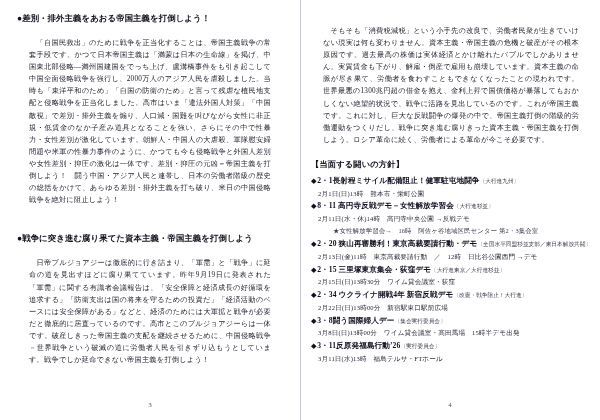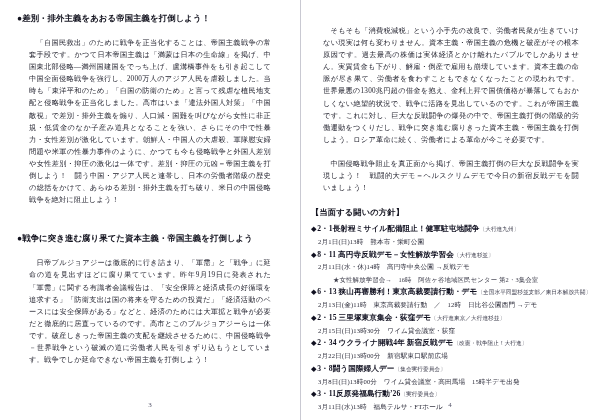--- a/index.html
+++ b/index.html
@@ -140,39 +140,38 @@
 
     <p class="body-para">日帝ブルジョアジーは徹底的に行き詰まり、「軍需」と「戦争」に延命の道を見出すほどに腐り果てています。昨年9月19日に発表された「軍需」に関する有識者会議報告は、「安全保障と経済成長の好循環を追求する」「防衛支出は国の将来を守るための投資だ」「経済活動のベースには安全保障がある」などと、経済のためには大軍拡と戦争が必要だと徹底的に居直っているのです。高市とこのブルジョアジーらは一体です。破産しきった帝国主義の支配を継続させるために、中国侵略戦争－世界戦争という破滅の道に労働者人民を引きずり込もうとしています。戦争でしか延命できない帝国主義を打倒しよう！</p>
 
     <div class="page-number">3</div>
   </div>
 
   <div class="page page-right">
 
     <p class="body-para">そもそも「消費税減税」という小手先の改良で、労働者民衆が生きていけない現実は何も変わりません。資本主義・帝国主義の危機と破産がその根本原因です。過去最高の株価は実体経済とかけ離れたバブルでしかありません。実質賃金も下がり、解雇・倒産で雇用も崩壊しています。資本主義の命脈が尽き果て、労働者を食わすこともできなくなったことの現われです。世界最悪の1300兆円超の借金を抱え、金利上昇で国債価格が暴落してもおかしくない絶望的状況で、戦争に活路を見出しているのです。これが帝国主義です。これに対し、巨大な反戦闘争の爆発の中で、帝国主義打倒の階級的労働運動をつくりだし、戦争に突き進む腐りきった資本主義・帝国主義を打倒しよう。ロシア革命に続く、労働者による革命が今こそ必要です。</p>
 
-    <p class="body-para">中国侵略戦争阻止を真正面から掲げ、帝国主義打倒の巨大な反戦闘争を実現しよう！　戦闘的大デモ＝ヘルスクリムデモで今日の新宿反戦デモを闘いましょう！</p>
 
     <div class="plan-title">【当面する闘いの方針】</div>
 
     <ul class="plan-list">
 
       <li>
         <div class="plan-item-head"><span class="bullet">◆</span><span>2・1長射程ミサイル配備阻止！健軍駐屯地闘争</span><span class="plan-note">〔大行進九州〕</span></div>
         <div class="plan-detail">2月1日(日)13時　熊本市・栄町公園</div>
       </li>
 
       <li>
         <div class="plan-item-head"><span class="bullet">◆</span><span>8・11 高円寺反戦デモ－女性解放学習会</span><span class="plan-note">〔大行進杉並〕</span></div>
         <div class="plan-detail">2月11日(水・休)14時　高円寺中央公園 →反戦デモ</div>
         <div class="plan-subdetail">★女性解放学習会→　16時　阿佐ヶ谷地域区民センター 第2・3集会室</div>
       </li>
 
       <li>
-        <div class="plan-item-head"><span class="bullet">◆</span><span>6・13 狭山再審勝利！東京高裁要請行動・デモ</span><span class="plan-note">〔全国水平同盟杉並支部／東日本解放共闘〕</span></div>
+        <div class="plan-item-head"><span class="bullet">◆</span><span>2・20 狭山再審勝利！東京高裁要請行動・デモ</span><span class="plan-note">〔全国水平同盟杉並支部／東日本解放共闘〕</span></div>
         <div class="plan-detail">2月13日(金)11時　東京高裁要請行動　／　12時　日比谷公園西門 →デモ</div>
       </li>
 
       <li>
         <div class="plan-item-head"><span class="bullet">◆</span><span>2・15 三里塚東京集会・荻窪デモ</span><span class="plan-note">〔大行進東京／大行進杉並〕</span></div>
         <div class="plan-detail">2月15日(日)13時30分　ワイム貸会議室・荻窪</div>
       </li>
 
       <li>
         <div class="plan-item-head"><span class="bullet">◆</span><span>2・34 ウクライナ開戦4年 新宿反戦デモ</span><span class="plan-note">〔改憲・戦争阻止！大行進〕</span></div>

